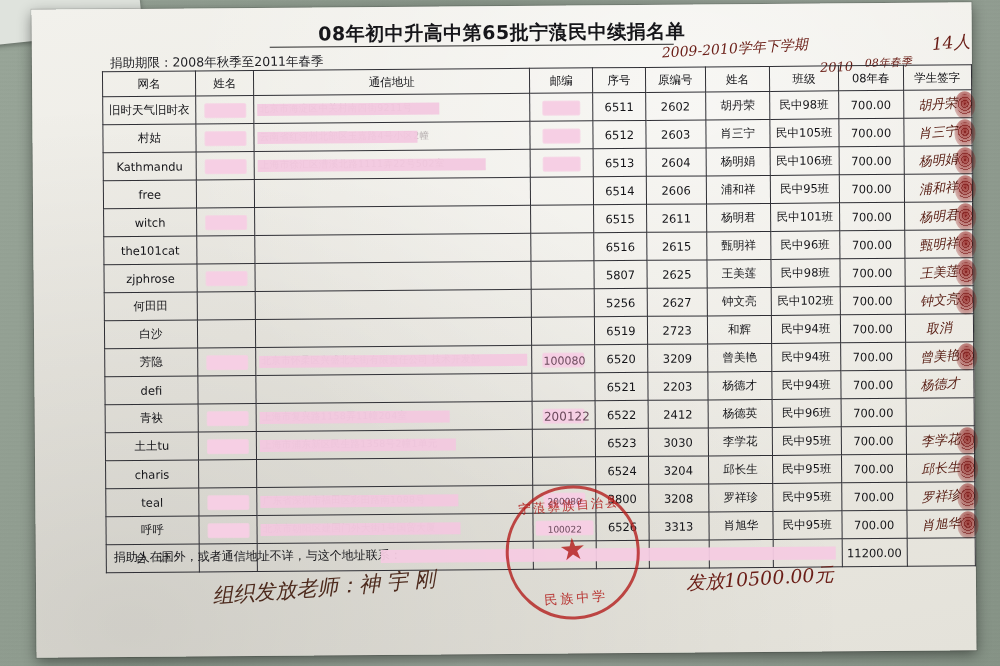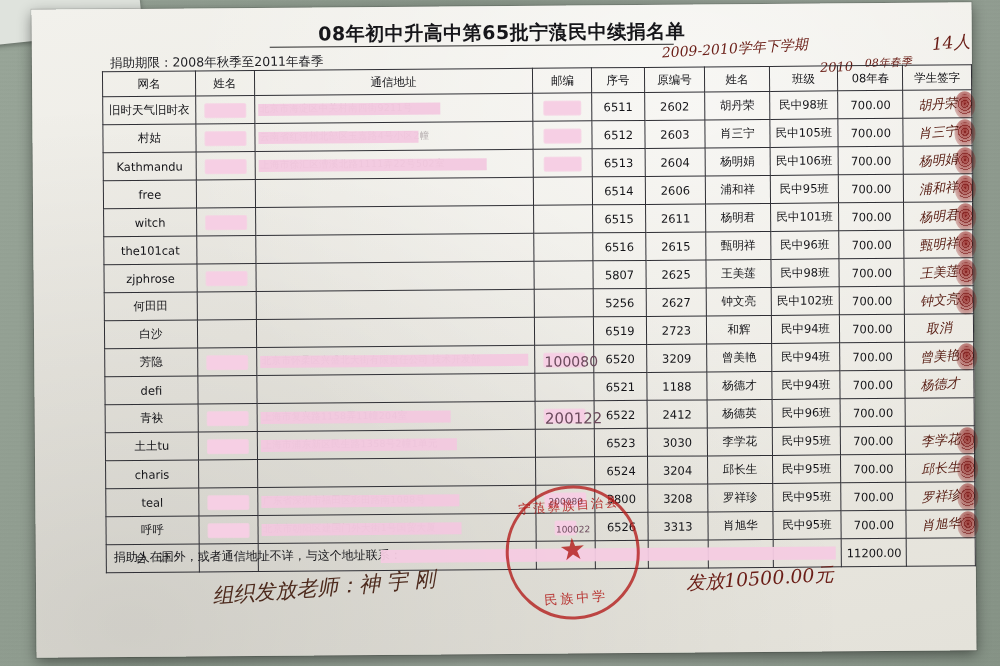--- a/index.html
+++ b/index.html
@@ -325,52 +325,52 @@
         </tr>
         <tr>
           <td class="c-net">芳隐</td>
           <td class="c-name"><span class="redact" style="width: 40px;"></span></td>
           <td class="c-addr">
             <span class="addr-wrap">
               <span class="addr-ghost">北京市怀柔区兴盛北大街有限责任公司 技术开发部</span>
               <span class="addr-bar" style="width: 268px;"></span>
             </span>
           </td>
-          <td class="c-zip"><span class="redact" style="width: 40px; position: relative;"><span style="position: relative; font-size: 14px; color: rgb(107, 74, 92);">100080</span></span></td>
+          <td class="c-zip"><span class="redact" style="width: 40px; position: relative;"><span style="position: relative; font-size: 11px; color: rgb(107, 74, 92);">100080</span></span></td>
           <td class="c-seq">6520</td>
           <td class="c-orig">3209</td>
           <td class="c-student">曾美艳</td>
           <td class="c-class">民中94班</td>
           <td class="c-amount">700.00</td>
           <td class="c-sign" style="position: relative;"><span class="sig">曾美艳</span><span class="fingerprint" style="right: -4px; top: 1px;"></span></td>
         </tr>
         <tr>
           <td class="c-net">defi</td>
           <td class="c-name"></td>
           <td class="c-addr">
             <span class="addr-wrap"></span>
           </td>
           <td class="c-zip"></td>
           <td class="c-seq">6521</td>
-          <td class="c-orig">1188</td>
+          <td class="c-orig">2203</td>
           <td class="c-student">杨德才</td>
           <td class="c-class">民中94班</td>
           <td class="c-amount">700.00</td>
           <td class="c-sign" style="position: relative;"><span class="sig">杨德才</span></td>
         </tr>
         <tr>
           <td class="c-net">青袂</td>
           <td class="c-name"><span class="redact" style="width: 40px;"></span></td>
           <td class="c-addr">
             <span class="addr-wrap">
               <span class="addr-ghost">上海市复兴路1158弄11幢204室</span>
               <span class="addr-bar" style="width: 190px;"></span>
             </span>
           </td>
-          <td class="c-zip"><span class="redact" style="width: 40px; position: relative;"><span style="position: relative; font-size: 15px; color: rgb(107, 74, 92);">200122</span></span></td>
+          <td class="c-zip"><span class="redact" style="width: 40px; position: relative;"><span style="position: relative; font-size: 12px; color: rgb(107, 74, 92);">200122</span></span></td>
           <td class="c-seq">6522</td>
           <td class="c-orig">2412</td>
           <td class="c-student">杨德英</td>
           <td class="c-class">民中96班</td>
           <td class="c-amount">700.00</td>
           <td class="c-sign" style="position: relative;"></td>
         </tr>
         <tr>
           <td class="c-net">土土tu</td>
           <td class="c-name"><span class="redact" style="width: 40px;"></span></td>
@@ -421,21 +421,21 @@
         </tr>
         <tr>
           <td class="c-net">呼呼</td>
           <td class="c-name"><span class="redact" style="width: 40px;"></span></td>
           <td class="c-addr">
             <span class="addr-wrap">
               <span class="addr-ghost">北京市朝阳区建国门外大街1号国贸大厦</span>
               <span class="addr-bar" style="width: 200px;"></span>
             </span>
           </td>
-          <td class="c-zip"><span class="redact" style="width: 20px; position: relative;"><span style="position: relative; font-size: 9px; color: rgb(107, 74, 92);">100022</span></span></td>
+          <td class="c-zip"><span class="redact" style="width: 56px; position: relative;"><span style="position: relative; font-size: 9px; color: rgb(107, 74, 92);">100022</span></span></td>
           <td class="c-seq">6526</td>
           <td class="c-orig">3313</td>
           <td class="c-student">肖旭华</td>
           <td class="c-class">民中95班</td>
           <td class="c-amount">700.00</td>
           <td class="c-sign" style="position: relative;"><span class="sig">肖旭华</span><span class="fingerprint" style="right: -4px; top: 1px;"></span></td>
         </tr>
       </tbody>
     <tfoot>
       <tr class="total-row">

